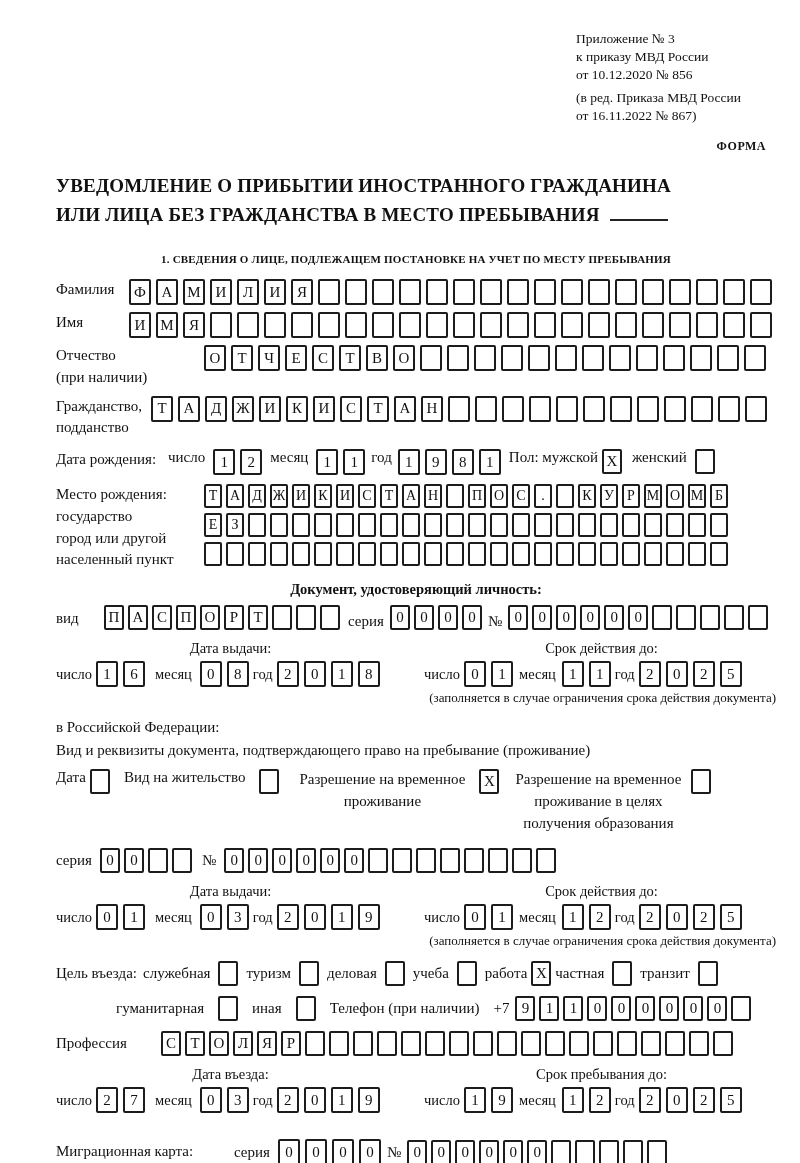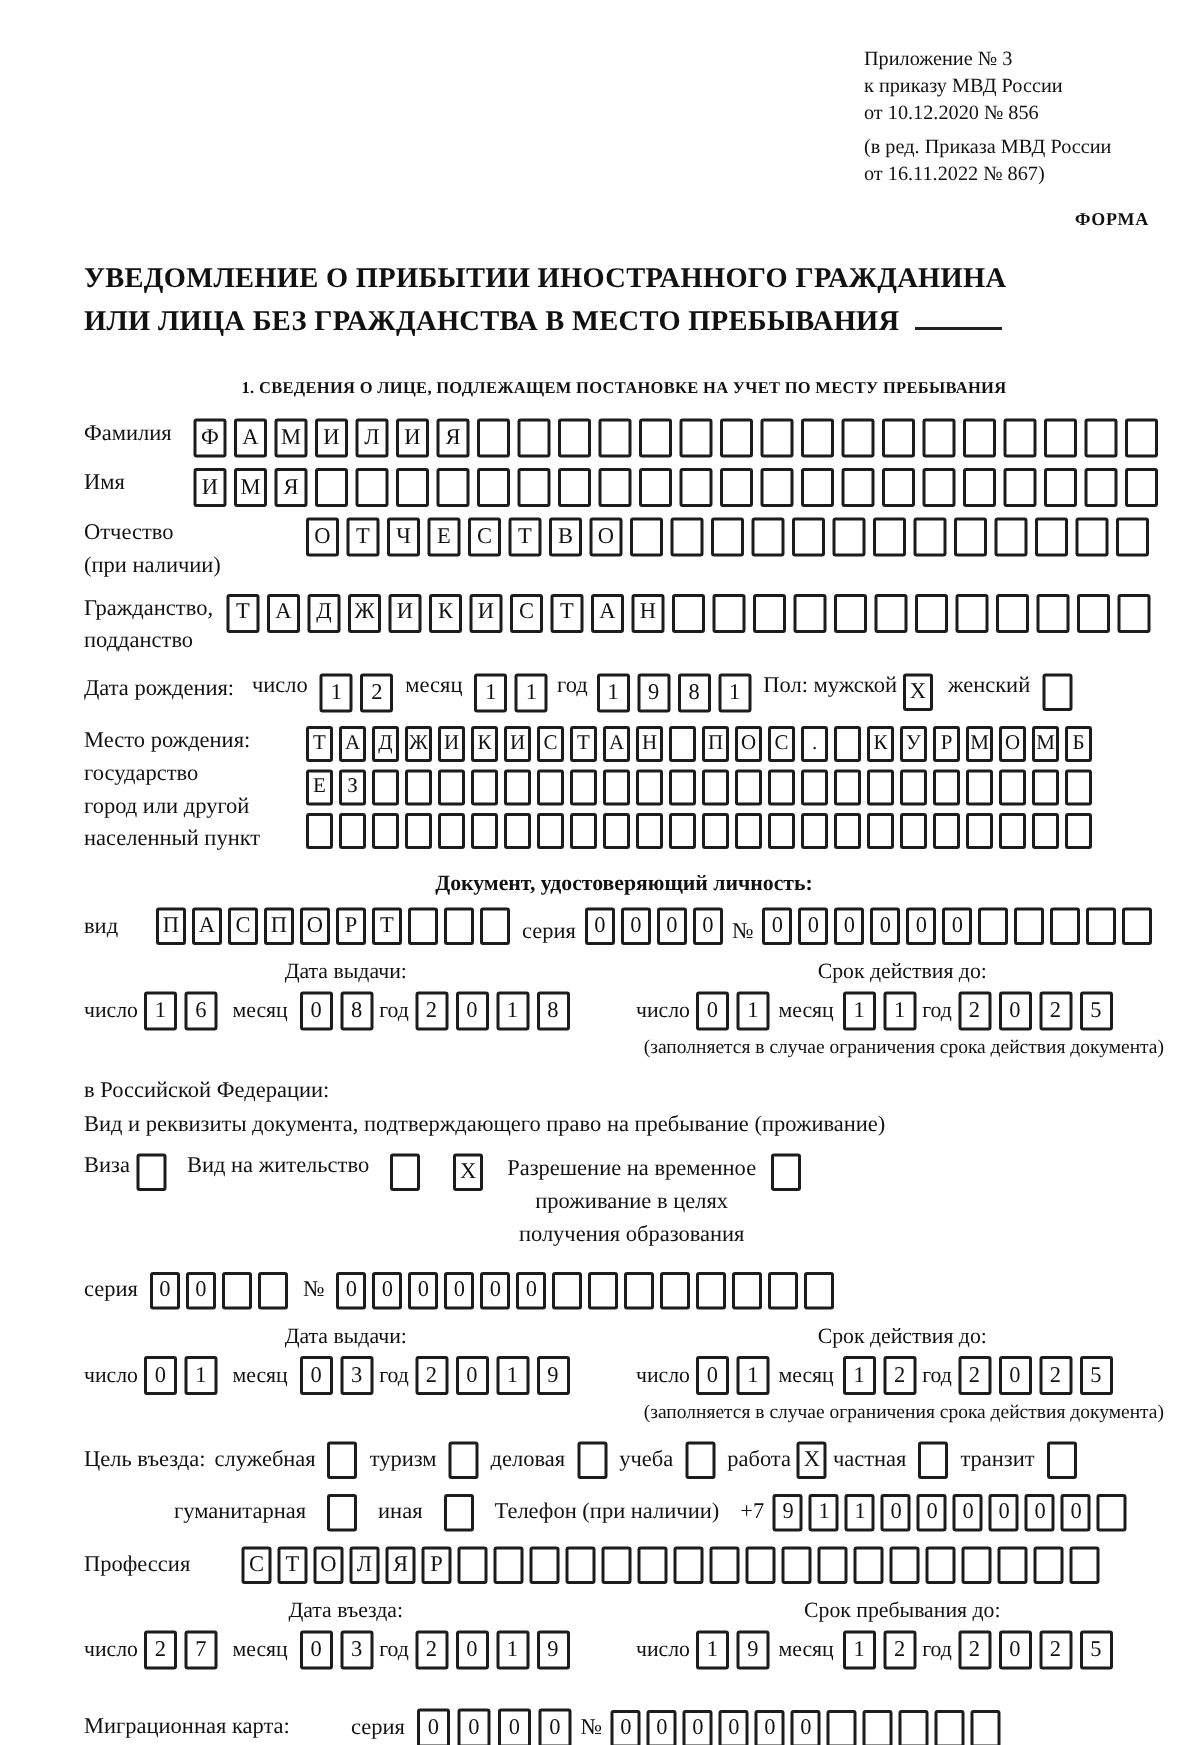--- a/index.html
+++ b/index.html
@@ -408,28 +408,29 @@
         </span>
     </div>
   </div>
   <div class="note-right">(заполняется в случае ограничения срока действия документа)</div>
 
   <div class="intro">
     <div>в Российской Федерации:</div>
     <div>Вид и реквизиты документа, подтверждающего право на пребывание (проживание)</div>
   </div>
   <div class="vrow">
-    <span>Виза</span>
+    <span>Дата</span>
       <span class="sp4"></span>
     <span class="cb"></span>
       <span class="sp14"></span>
     <span>Вид на жительство</span>
       <span class="sp14"></span>
     <span class="cb"></span>
       <span class="sp14"></span>
+    <span class="vlabel" style="width:178px">Разрешение на временное проживание</span>
       <span class="sp8"></span>
     <span class="cb">X</span>
       <span class="sp14"></span>
     <span class="vlabel" style="width:170px">Разрешение на временное проживание в целях получения образования</span>
       <span class="sp8"></span>
     <span class="cb"></span>
   </div>
 
   <div class="frow" style="align-items:center;margin-top:14px">
     <span>серия</span>

